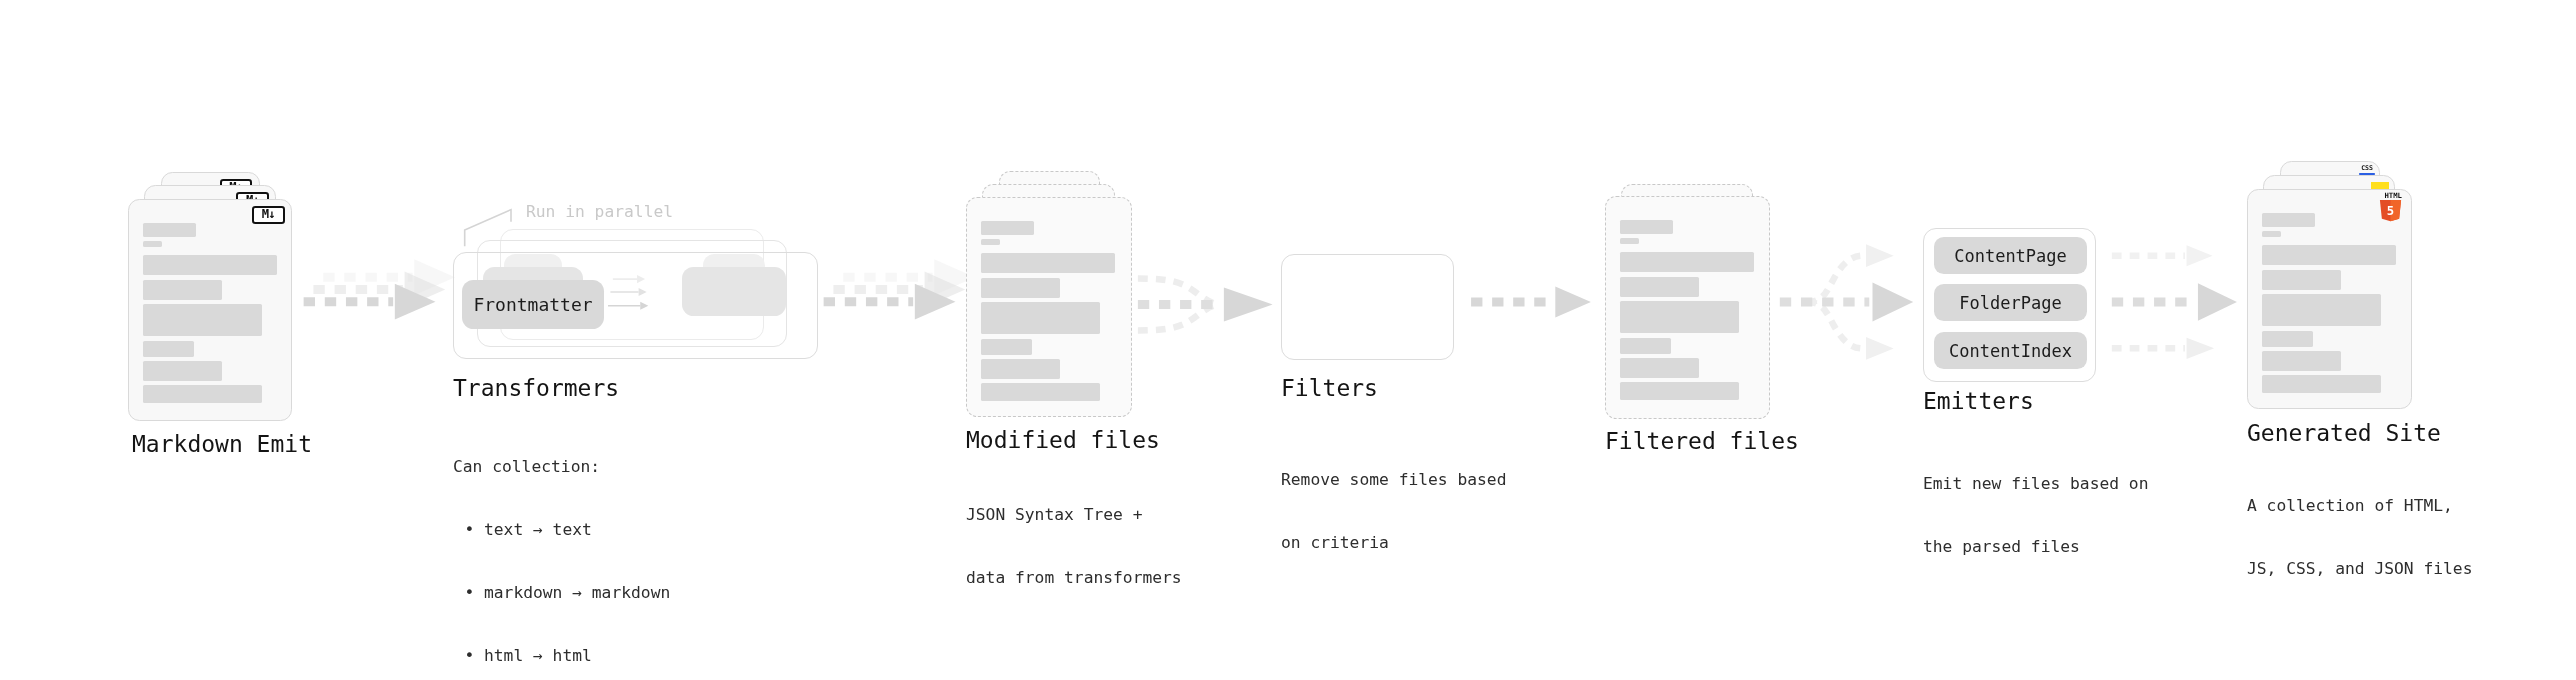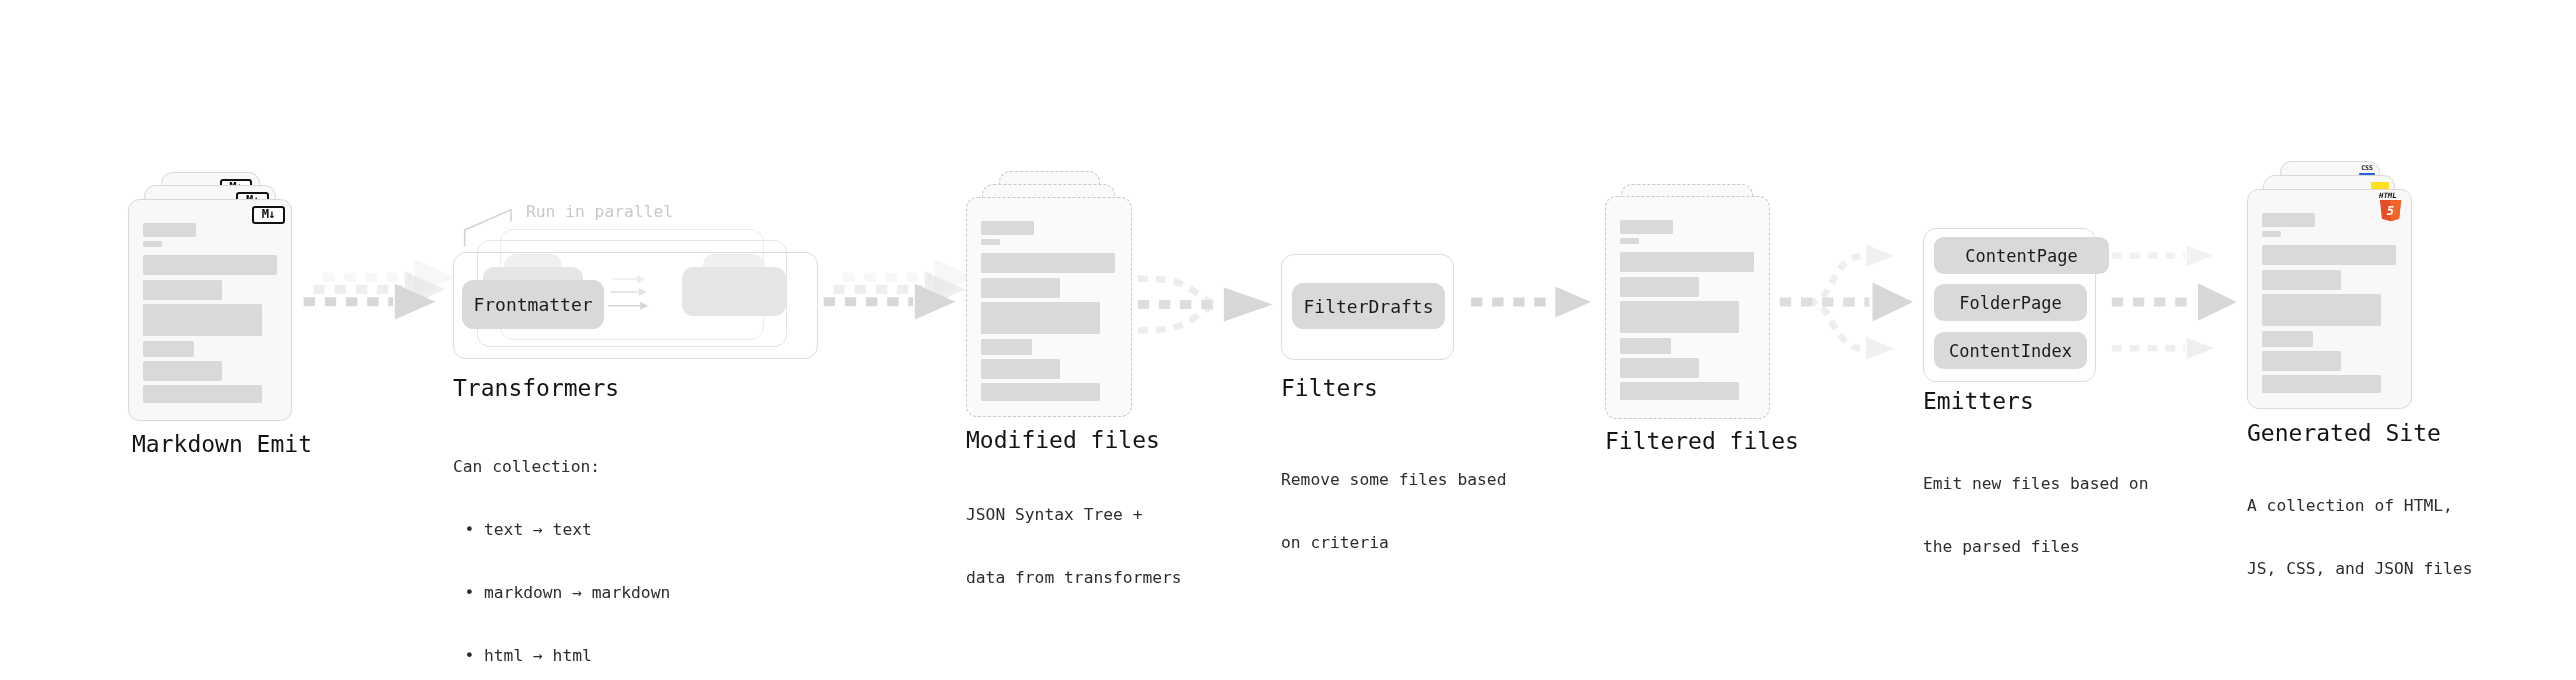--- a/index.html
+++ b/index.html
@@ -22,21 +22,21 @@
         justify-content:center;font-size:18px;color:#1c1c1c;white-space:pre;}
   .pill.ghost1{background:#e5e5e5;}
   .pill.ghost2{background:#f0f0f0;}
   .pill.em{border-radius:9.8px;font-size:17px;}
   
   .h{position:absolute;font-size:23px;color:#141414;white-space:pre;}
   .t{position:absolute;font-size:16.3px;line-height:21px;color:#2d2d2d;white-space:pre;}
   .t .ind{padding-left:11.4px;}
   .annot{position:absolute;font-size:16.3px;color:#c9c9c9;white-space:pre;}
   
-  .html5-logo{position:absolute;right:9px;top:2.4px;width:23px;text-align:left;font-style:italic;}
+  .html5-logo{position:absolute;right:9px;top:2.4px;width:23px;text-align:right;}
   .html5-word{font-size:7.3px;font-weight:bold;color:#111;line-height:8.1px;letter-spacing:0px;}
   .css-badge{position:absolute;right:3.3px;top:3.3px;width:16.3px;text-align:center;}
   .css-word{font-size:6.5px;font-weight:bold;color:#111;line-height:6.5px;}
   .css-bar{height:2.4px;background:#2b5fe3;margin-top:0.8px;border-radius:0.8px;}
   .js-badge{position:absolute;right:4.9px;top:5.7px;width:18px;height:8.1px;background:#ffdf1e;}
   svg{position:absolute;overflow:visible;}
 </style>
 </head>
 <body>
 
@@ -143,21 +143,20 @@
   </div>
 
   <svg style="left:1136px;top:268px" width="140" height="73" viewBox="0 0 172 90">
     <path d="M2,13 C45,13 58,18 76,32 C88,41 94,44 104,45" stroke="#ededed" stroke-width="8" stroke-dasharray="12 10" fill="none"></path>
     <path d="M2,77 C45,77 58,72 76,58 C88,49 94,46 104,45" stroke="#ededed" stroke-width="8" stroke-dasharray="12 10" fill="none"></path>
     <line x1="2" y1="45" x2="104" y2="45" stroke="#dedede" stroke-width="11" stroke-dasharray="14 12"></line>
     <polygon points="108,24 168,45 108,66" fill="#d7d7d7"></polygon>
   </svg>
 
   <div class="box" style="left:1281px;top:254px;width:173px;height:106px"></div>
-  <div class="pill" style="left:1292px;top:283px;width:153px;height:46px">FilterDrafts</div>
   <div class="h" style="left:1281px;top:375px">Filters</div>
   <div class="t" style="left:1281px;top:427px">
     <div>Remove some files based</div>
     <div>on criteria</div>
   </div>
 
   <svg style="left:1469px;top:285px" width="124" height="34" viewBox="0 0 152 42">
     <line x1="2" y1="21" x2="104" y2="21" stroke="#d7d7d7" stroke-width="11" stroke-dasharray="14 12"></line>
     <polygon points="106,2 150,21 106,40" fill="#d7d7d7"></polygon>
   </svg>
@@ -180,21 +179,21 @@
   <svg style="left:1778px;top:237px" width="137" height="135" viewBox="0 0 168 166">
     <path d="M36,80 C55,80 59,68 68,52 C76,38 86,23 104,23" stroke="#eeeeee" stroke-width="8" stroke-dasharray="11 9" fill="none"></path>
     <polygon points="108,9 142,23 108,37" fill="#f0f0f0"></polygon>
     <path d="M36,80 C55,80 59,92 68,108 C76,122 86,137 104,137" stroke="#eeeeee" stroke-width="8" stroke-dasharray="11 9" fill="none"></path>
     <polygon points="108,123 142,137 108,151" fill="#f0f0f0"></polygon>
     <line x1="2" y1="80" x2="112" y2="80" stroke="#dedede" stroke-width="11" stroke-dasharray="14 12"></line>
     <polygon points="116,56 166,80 116,104" fill="#d7d7d7"></polygon>
   </svg>
 
   <div class="box" style="left:1923px;top:228px;width:173px;height:154px"></div>
-  <div class="pill em" style="left:1934px;top:237px;width:175px;height:37px">ContentPage</div>
+  <div class="pill em" style="left:1934px;top:237px;width:153px;height:37px">ContentPage</div>
   <div class="pill em" style="left:1934px;top:284px;width:153px;height:37px">FolderPage</div>
   <div class="pill em" style="left:1934px;top:332px;width:153px;height:37px">ContentIndex</div>
   <div class="h" style="left:1923px;top:388px">Emitters</div>
   <div class="t" style="left:1923px;top:431px">
     <div>Emit new files based on</div>
     <div>the parsed files</div>
   </div>
 
   <svg style="left:2110px;top:237px" width="132" height="130" viewBox="0 0 162 160">
     <line x1="2" y1="23" x2="92" y2="23" stroke="#f1f1f1" stroke-width="8" stroke-dasharray="12 10"></line>

